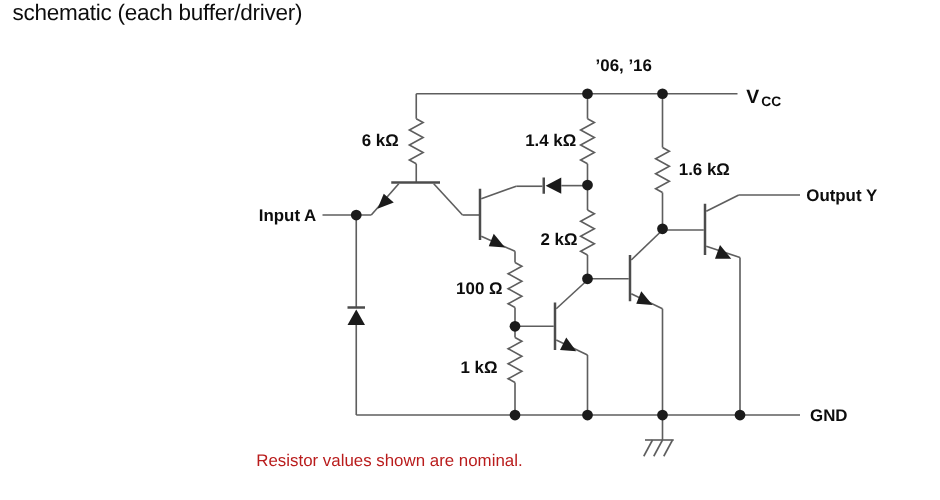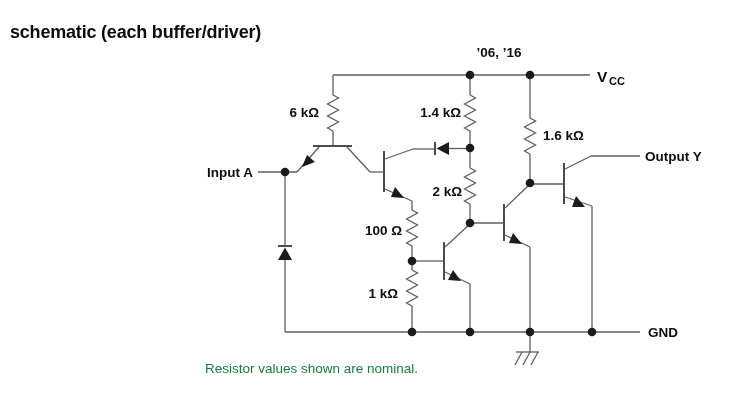--- a/index.html
+++ b/index.html
@@ -11,27 +11,27 @@
   }
   html,body{margin:0;padding:0;background:var(--bg);}
   #stage{
     position:relative;
     width:752px;height:400px;
     background:var(--bg);
     font-family:"Liberation Sans",sans-serif;
     overflow:hidden;
   }
   #page-title{
-    position:absolute;left:10px;top:22px;
-    font-size:18px;font-weight:bold;color:var(--text);
+    position:absolute;left:10px;top:0;
+    font-size:18px;font-weight:normal;color:var(--text);
     letter-spacing:-0.2px;
   }
   #note-caption{
     position:absolute;left:205px;top:361px;
-    font-size:13.5px;color:#15803d;
+    font-size:13.5px;color:#b91c1c;
   }
   svg{position:absolute;left:0;top:0;}
   .wire{stroke:var(--wire);stroke-width:1.3;fill:none;}
   .bar{stroke:var(--comp);stroke-width:2;fill:none;}
   .res{stroke:var(--wire);stroke-width:1.3;fill:none;stroke-linejoin:miter;}
   .dot{fill:var(--node);stroke:none;}
   .tri{fill:var(--node);stroke:none;}
   .lbl{font-family:"Liberation Sans",sans-serif;font-weight:bold;
        font-size:13.5px;fill:var(--text);}
   .lbl-sm{font-family:"Liberation Sans",sans-serif;font-weight:bold;

